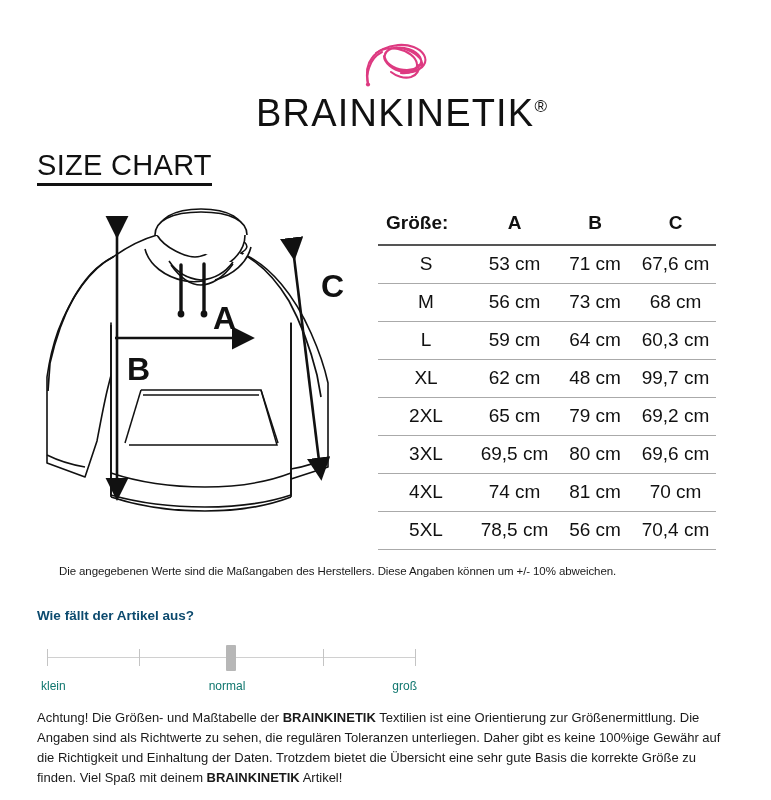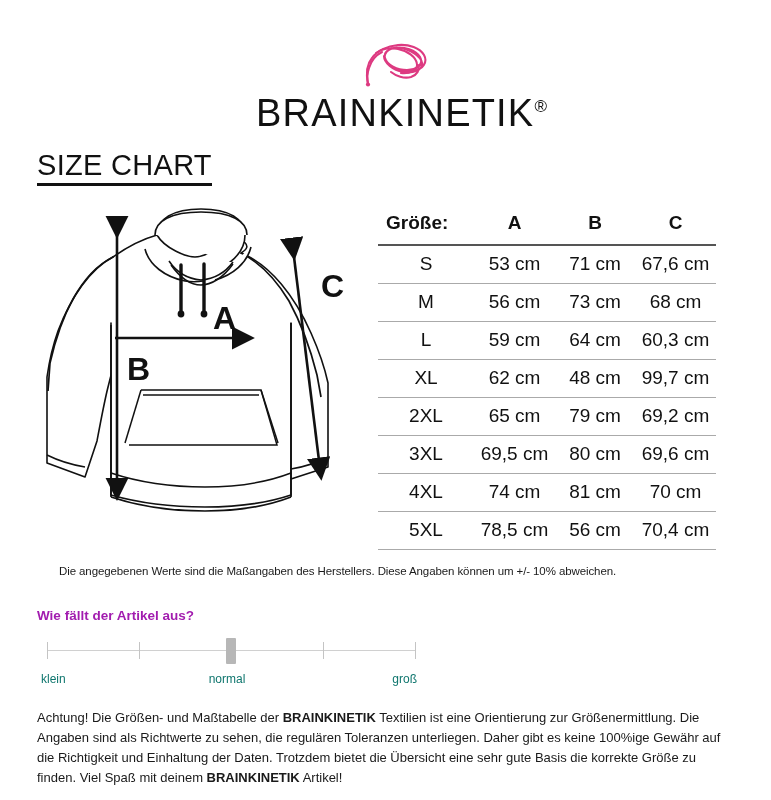--- a/index.html
+++ b/index.html
@@ -95,22 +95,22 @@
     font-size: 11.5px;
     color: #1a1a1a;
     letter-spacing: -0.1px;
   }
 
   
   .fit-section { position: absolute; left: 37px; top: 608px; width: 400px; }
   .fit-question {
     font-size: 13.5px;
     font-weight: bold;
-    color: #a21caf;
-    margin-bottom: 11px;
+    color: #0c4a6e;
+    margin-bottom: 18px;
   }
   .slider-wrap { position: relative; height: 34px; width: 380px; }
   .slider-track {
     position: absolute;
     left: 10px; top: 16px;
     width: 368px; height: 1px;
     background: #d0d0d0;
   }
   .slider-tick {
     position: absolute;

